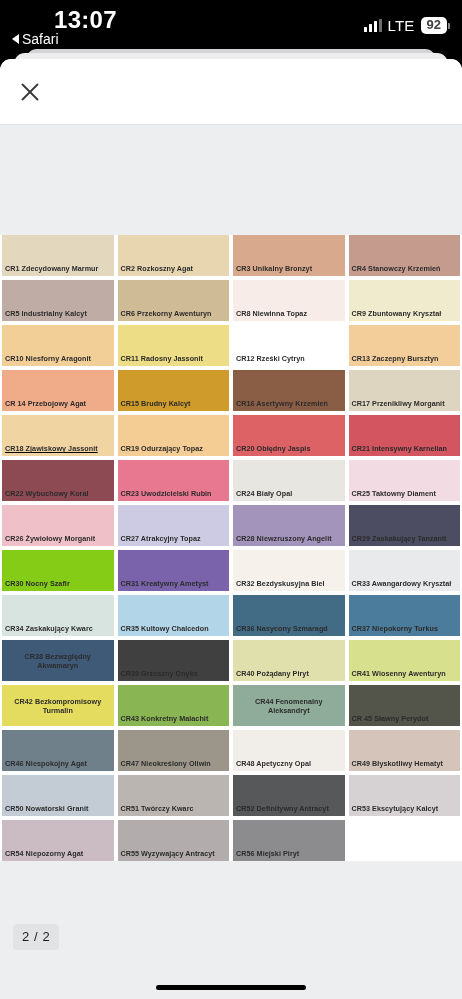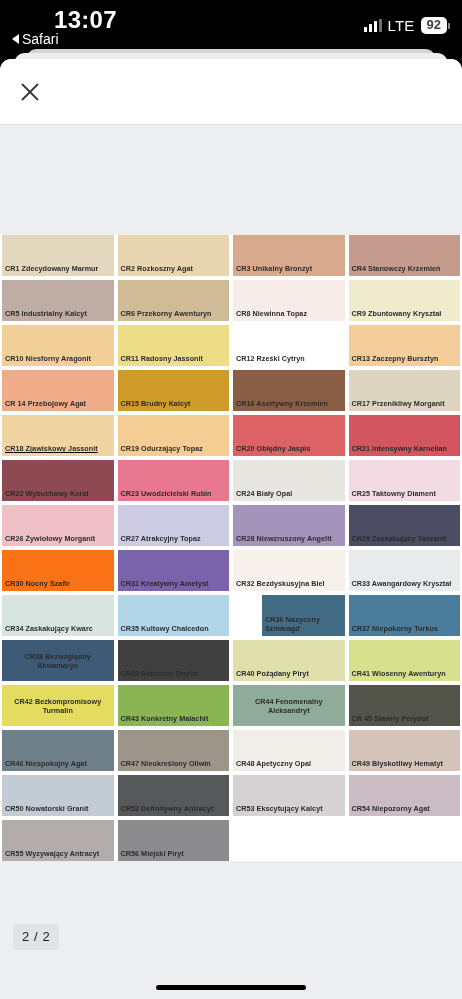--- a/index.html
+++ b/index.html
@@ -339,39 +339,39 @@
             </div>
             <div class="swatch" style="background: rgb(205, 203, 227);">
               <div class="lbl" style="color: rgb(43, 43, 43);">CR27 Atrakcyjny Topaz</div>
             </div>
             <div class="swatch" style="background: rgb(163, 148, 187);">
               <div class="lbl" style="color: rgb(43, 43, 43);">CR28 Niewzruszony Angelit</div>
             </div>
             <div class="swatch" style="background: rgb(76, 76, 98);">
               <div class="lbl" style="color: rgb(43, 43, 43);">CR29 Zaskakujący Tanzanit</div>
             </div>
-            <div class="swatch" style="background: #f97316;">
+            <div class="swatch" style="background: #84cc16;">
               <div class="lbl" style="color: rgb(43, 43, 43);">CR30 Nocny Szafir</div>
             </div>
             <div class="swatch" style="background: rgb(122, 99, 171);">
               <div class="lbl" style="color: rgb(43, 43, 43);">CR31 Kreatywny Ametyst</div>
             </div>
             <div class="swatch" style="background: rgb(246, 242, 235);">
               <div class="lbl" style="color: rgb(43, 43, 43);">CR32 Bezdyskusyjna Biel</div>
             </div>
             <div class="swatch" style="background: rgb(232, 234, 235);">
               <div class="lbl" style="color: rgb(43, 43, 43);">CR33 Awangardowy Kryształ</div>
             </div>
             <div class="swatch" style="background: rgb(216, 228, 224);">
               <div class="lbl" style="color: rgb(43, 43, 43);">CR34 Zaskakujący Kwarc</div>
             </div>
             <div class="swatch" style="background: rgb(179, 213, 232);">
               <div class="lbl" style="color: rgb(43, 43, 43);">CR35 Kultowy Chalcedon</div>
             </div>
-            <div class="swatch" style="background: rgb(66, 108, 134); margin-left: 29px;">
+            <div class="swatch" style="background: rgb(66, 108, 134);">
               <div class="lbl" style="color: rgb(43, 43, 43);">CR36 Nasycony Szmaragd</div>
             </div>
             <div class="swatch" style="background: rgb(76, 124, 155);">
               <div class="lbl" style="color: rgb(43, 43, 43);">CR37 Niepokorny Turkus</div>
             </div>
             <div class="swatch centered" style="background: rgb(63, 90, 119);">
               <div class="lbl" style="color: rgb(43, 43, 43);">CR38 Bezwzględny Akwamaryn</div>
             </div>
             <div class="swatch" style="background: rgb(65, 64, 64);">
               <div class="lbl" style="color: rgb(43, 43, 43);">CR39 Grzeszny Onyks</div>
@@ -402,20 +402,23 @@
             </div>
             <div class="swatch" style="background: rgb(241, 238, 234);">
               <div class="lbl" style="color: rgb(43, 43, 43);">CR48 Apetyczny Opal</div>
             </div>
             <div class="swatch" style="background: rgb(212, 196, 185);">
               <div class="lbl" style="color: rgb(43, 43, 43);">CR49 Błyskotliwy Hematyt</div>
             </div>
             <div class="swatch" style="background: rgb(195, 204, 212);">
               <div class="lbl" style="color: rgb(43, 43, 43);">CR50 Nowatorski Granit</div>
             </div>
+            <div class="swatch" style="background: rgb(186, 181, 177);">
+              <div class="lbl" style="color: rgb(43, 43, 43);">CR51 Twórczy Kwarc</div>
+            </div>
             <div class="swatch" style="background: rgb(87, 88, 89);">
               <div class="lbl" style="color: rgb(43, 43, 43);">CR52 Definitywny Antracyt</div>
             </div>
             <div class="swatch" style="background: rgb(214, 210, 212);">
               <div class="lbl" style="color: rgb(43, 43, 43);">CR53 Ekscytujący Kalcyt</div>
             </div>
             <div class="swatch" style="background: rgb(203, 188, 196);">
               <div class="lbl" style="color: rgb(43, 43, 43);">CR54 Niepozorny Agat</div>
             </div>
             <div class="swatch" style="background: rgb(178, 173, 172);">

